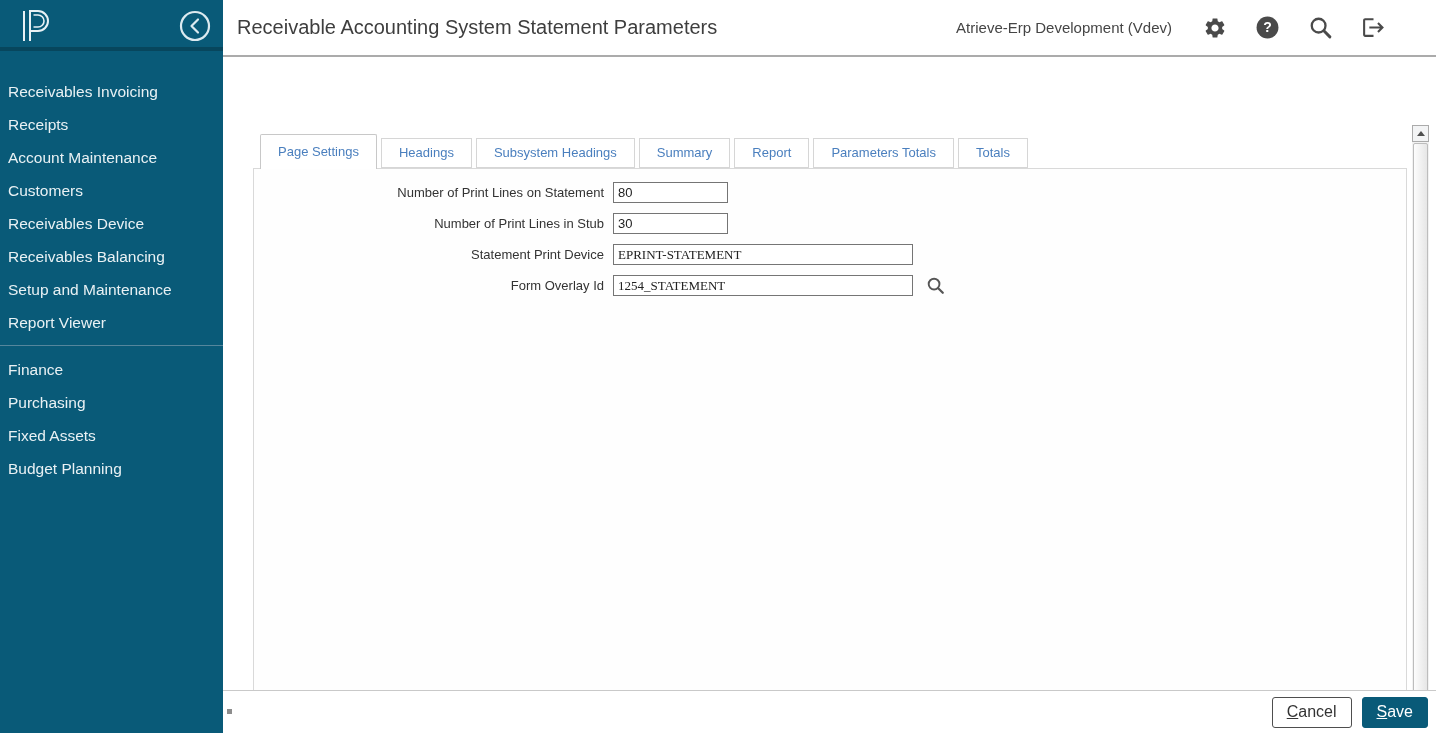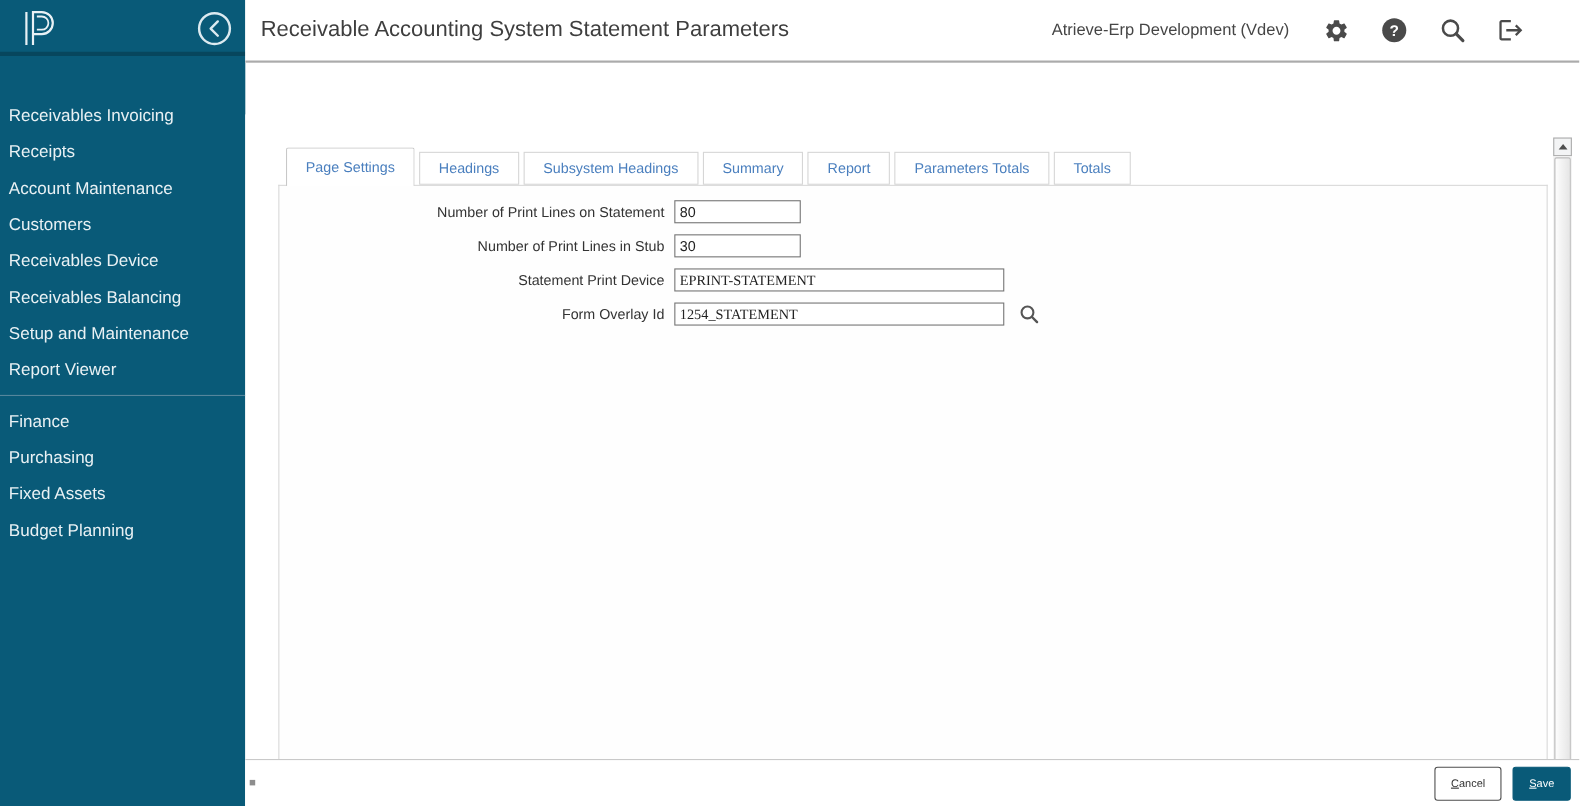--- a/index.html
+++ b/index.html
@@ -5,21 +5,21 @@
   * { margin:0; padding:0; box-sizing:border-box; }
   html,body { width:1436px; height:733px; }
   body { font-family:"Liberation Sans", sans-serif; background:#fff; overflow:hidden; }
   #app { position:relative; width:1436px; height:733px; background:#fff; overflow:hidden; }
 
   
   .sidebar { position:absolute; left:0; top:0; width:223px; height:733px; background:#095a78; }
   .sidebar-top { position:relative; height:51px; border-bottom:4px solid rgba(0,0,0,0.22); }
   .logo { position:absolute; left:15px; top:6px; }
   .collapse-btn { position:absolute; right:10px; top:8px; width:36px; height:36px; cursor:pointer; }
-  .nav { padding-top:38px; }
+  .nav { padding-top:24px; }
   .nav-item { height:33px; line-height:33px; padding-left:8px; color:#e9f1f4; font-size:15.5px; cursor:pointer; white-space:nowrap; }
   .nav-divider { border-top:1px solid #55869c; margin:6px 0 7px 0; }
 
   
   .top-header { position:absolute; left:223px; top:0; width:1213px; height:57px; background:#fff; border-bottom:2px solid #ababab; display:flex; align-items:center; }
   .page-title { margin-left:14px; font-size:20px; color:#3e3e3e; }
   .header-right { margin-left:auto; margin-right:50px; display:flex; align-items:center; gap:28px; }
   .env-name { font-size:15px; color:#454545; margin-right:2px; white-space:nowrap; }
   .hicon { width:25px; height:25px; display:flex; align-items:center; justify-content:center; cursor:pointer; }
 
@@ -50,21 +50,21 @@
   .tri-down { width:0; height:0; border-left:4px solid transparent; border-right:4px solid transparent; border-top:5px solid #4f4f4f; }
   .sb-track { position:absolute; left:0; top:17px; bottom:17px; width:17px; background:#f2f2f2; }
   .sb-thumb { position:absolute; left:1px; top:1px; width:15px; height:96%; background:linear-gradient(to right,#fdfdfd,#e6e6e6);
               border:1px solid #bdbdbd; border-radius:2px; cursor:pointer; }
 
   
   .footer { position:absolute; left:223px; top:690px; width:1213px; height:43px; background:#fff;
             border-top:1px solid #c9c9c9; display:flex; align-items:center; justify-content:flex-end;
             gap:10px; padding-right:8px; }
   .footer-grip { position:absolute; left:4px; top:18px; width:5px; height:5px; background:#8d8d8d; }
-  .btn { height:31px; border-radius:3px; font-size:10px; font-family:inherit; cursor:pointer; padding:0 14px; }
+  .btn { height:31px; border-radius:3px; font-size:16px; font-family:inherit; cursor:pointer; padding:0 14px; }
   .btn-cancel { background:#fff; border:1px solid #4e4e4e; color:#333; }
   .btn-save { background:#095a78; border:1px solid #095a78; color:#fff; }
   .btn-label { display:block; }
   .btn-label::first-letter { text-decoration:underline; }
 </style>
 </head>
 <body>
 
 <div id="app">
 

